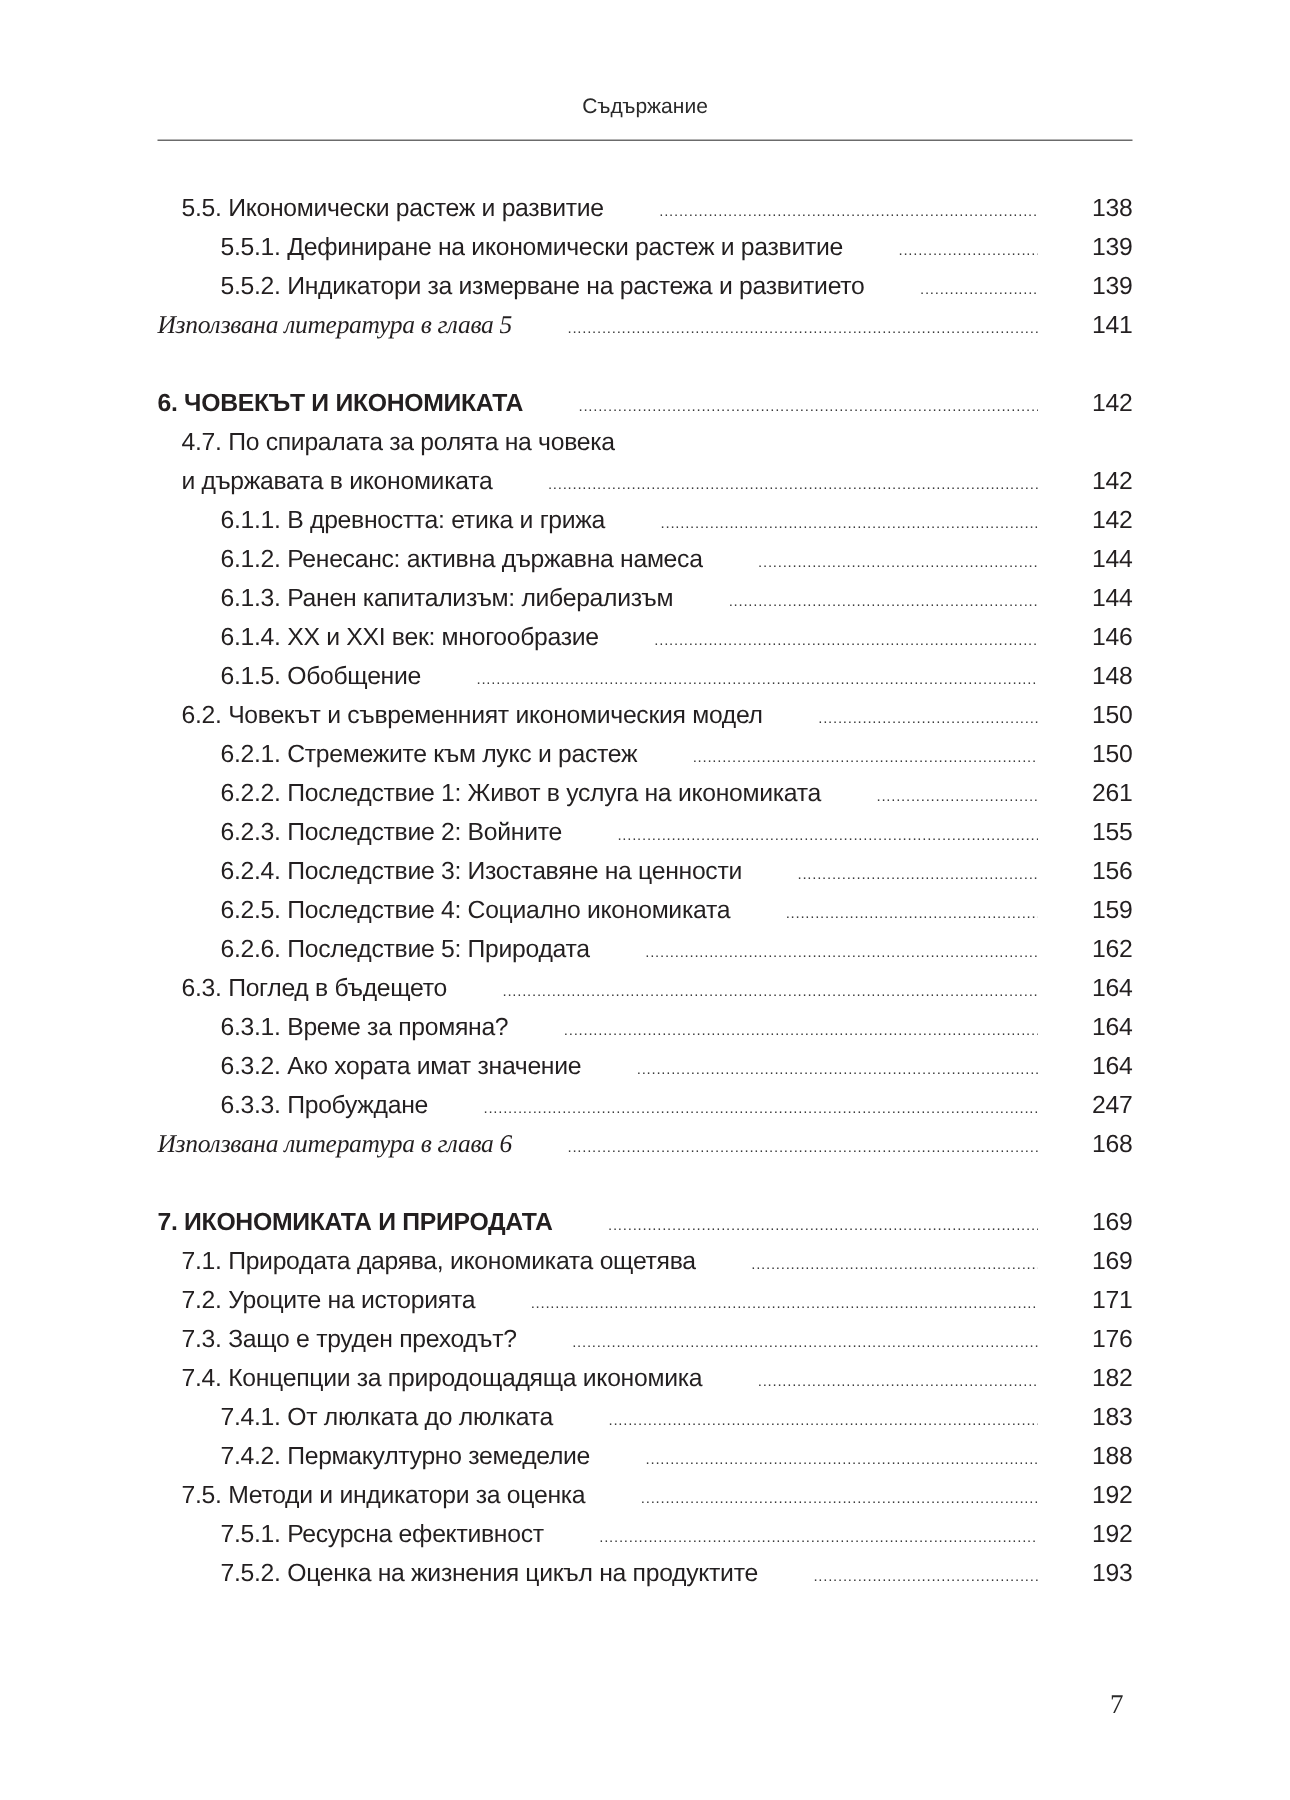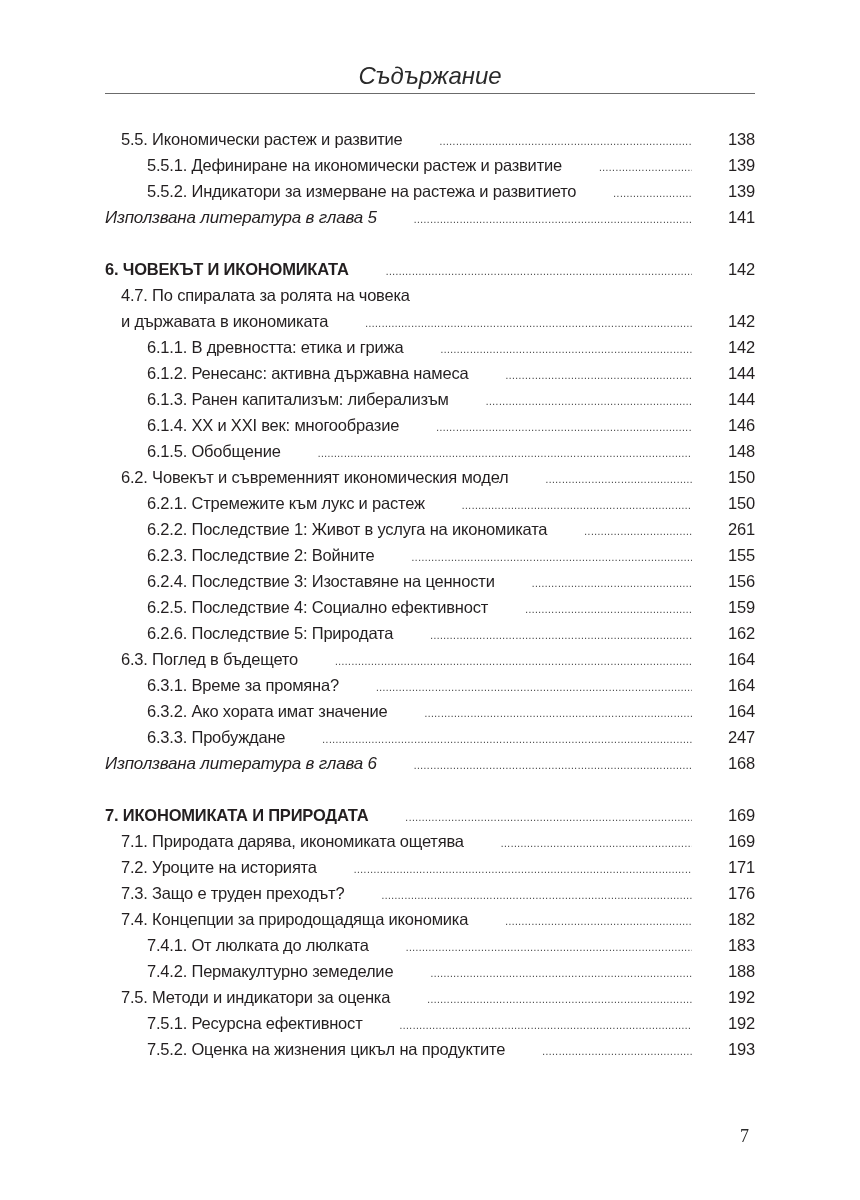--- a/index.html
+++ b/index.html
@@ -1,33 +1,33 @@
 <!DOCTYPE html>
 <html><head>
 <meta charset="utf-8">
 <style>
   html, body { margin: 0; padding: 0; background: #ffffff; }
   body { width: 860px; height: 1200px; position: relative; overflow: hidden;
          font-family: "Liberation Serif", "DejaVu Serif", serif; color: #231f20; }
   .header { position: absolute; left: 105px; top: 62px; width: 650px; text-align: center;
-            font-family: "Liberation Sans", "DejaVu Sans", sans-serif; font-style: italic;
-            font-size: 24px; color: #2a2a2a; }
+            font-family: "Liberation Sans", "DejaVu Sans", sans-serif; 
+            font-size: 14px; color: #2a2a2a; }
   .rule { position: absolute; left: 105px; top: 93px; width: 650px; height: 1px; background: #6b6b6b; }
   .toc { position: absolute; left: 105px; top: 126px; width: 650px; }
   .row { display: flex; align-items: baseline; height: 26px; line-height: 26px;
          font-family: "Liberation Sans", "DejaVu Sans", sans-serif; font-size: 16.5px; letter-spacing: -0.2px; gap: 35px; }
   .row .title { white-space: nowrap; }
   .row .dots { flex: 1; overflow: hidden; white-space: nowrap; margin: 0 1px 0 2px; font-size: 10px; letter-spacing: 0.5px; color: #3a3a3a; }
   .row .dots::after { content: "........................................................................................................................................................................................................................................................................................................"; }
   .row .page { white-space: nowrap; }
   .row.nodots .dots::after { content: ""; }
   .lvl0 { padding-left: 0; }
   .lvl1 { padding-left: 16px; }
   .lvl2 { padding-left: 42px; }
-  .italic .title { font-family: Liberation Sans, sans-serif; font-style: italic; font-size: 17px; }
+  .italic .title { font-family: Liberation Serif, serif; font-style: italic; font-size: 17px; }
   .chapter .title { font-weight: bold; }
   .gap { height: 26px; }
   .pagenum { position: absolute; left: 740px; top: 1126px; font-family: "Liberation Serif", serif;
              font-size: 18px; color: #2a2a2a; }
 </style>
 </head>
 <body>
 
 <div class="header">Съдържание</div>
 <div class="rule"></div>
@@ -113,21 +113,21 @@
       <span class="title">6.2.3. Последствие 2: Войните</span>
       <span class="dots"></span>
       <span class="page">155</span>
     </div>
     <div class="row lvl2 normal">
       <span class="title">6.2.4. Последствие 3: Изоставяне на ценности</span>
       <span class="dots"></span>
       <span class="page">156</span>
     </div>
     <div class="row lvl2 normal">
-      <span class="title">6.2.5. Последствие 4: Социално ефективност</span>
+      <span class="title">6.2.5. Последствие 4: Социално икономиката</span>
       <span class="dots"></span>
       <span class="page">159</span>
     </div>
     <div class="row lvl2 normal">
       <span class="title">6.2.6. Последствие 5: Природата</span>
       <span class="dots"></span>
       <span class="page">162</span>
     </div>
     <div class="row lvl1 normal">
       <span class="title">6.3. Поглед в бъдещето</span>

